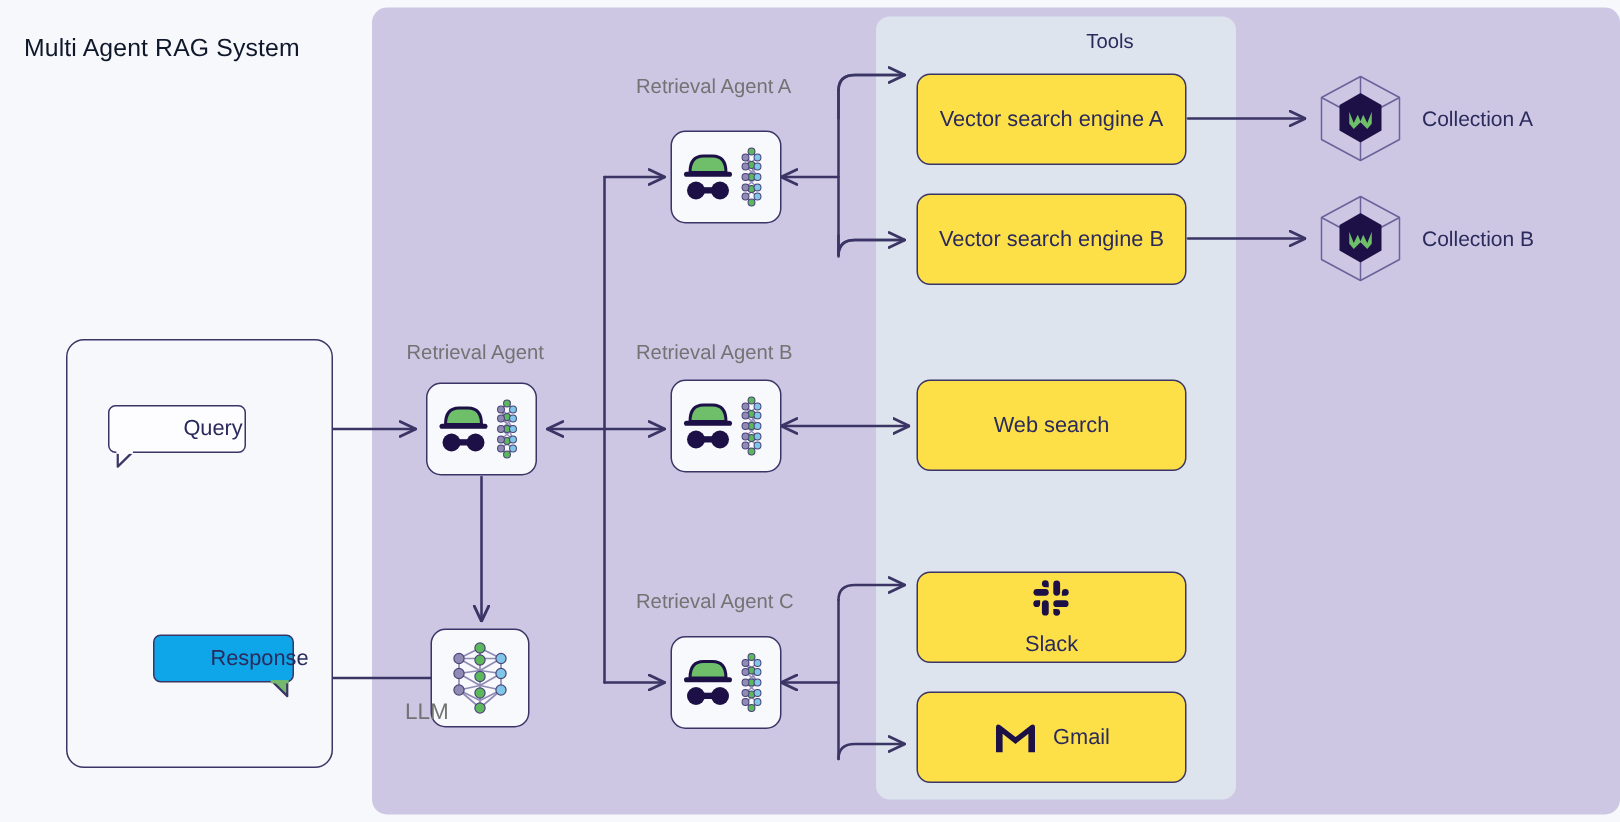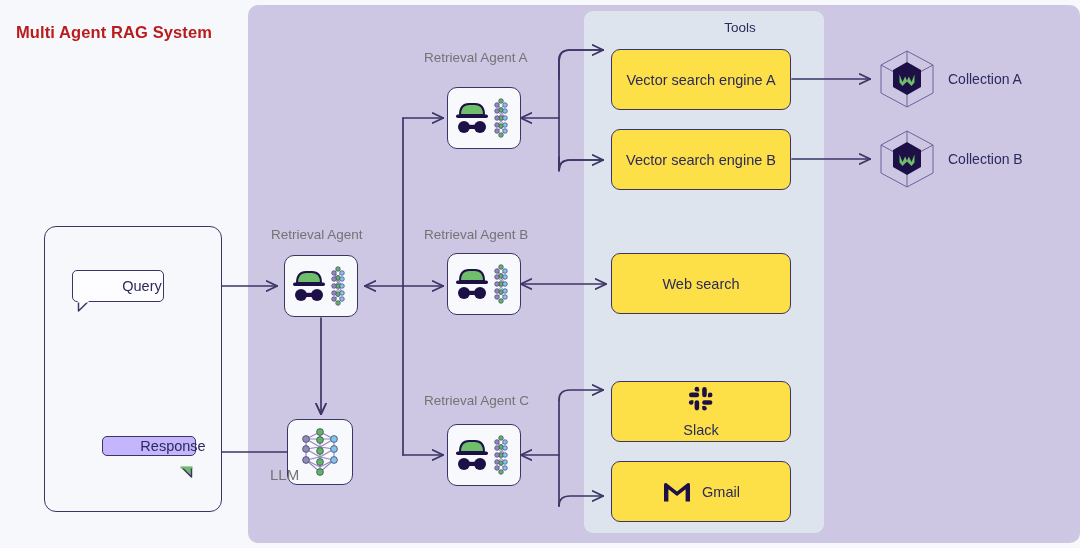--- a/index.html
+++ b/index.html
@@ -9,23 +9,22 @@
     font-family:"Liberation Sans", sans-serif;
     overflow:hidden;
     position:relative;
     color:#2b2a5c;
   }
   #stage{position:absolute;left:0;top:0;width:1080px;height:548px;}
   #svg-layer{position:absolute;left:0;top:0;width:1080px;height:548px;}
 
   .title{
     position:absolute;left:16px;top:23px;
-    font-size:16.5px;color:#b91c1c;letter-spacing:.1px;
+    font-size:16.5px;color:#0f172a;letter-spacing:.1px;
     white-space:nowrap;
-    font-weight:bold;
   }
 
   .panel-purple{
     position:absolute;left:248px;top:5px;width:832px;height:538px;
     background:#cdc7e4;border-radius:10px;
   }
   .panel-tools{
     position:absolute;left:584px;top:11px;width:240px;height:522px;
     background:#dde4ed;border-radius:9px;
   }
@@ -42,21 +41,21 @@
 
   .bubble{
     position:absolute;box-sizing:border-box;
     border:1.6px solid #3b3566;border-radius:5px;
     font-size:14.5px;color:#2b2a5c;
     display:flex;align-items:center;justify-content:center;padding-left:48px;
   }
   .bubble .tail{position:absolute;width:14px;height:11px;overflow:visible;}
 
   #query-bubble{left:72px;top:270px;width:92px;height:32px;background:#fdfdff;}
-  #response-bubble{left:102px;top:436px;width:94px;height:20px;background:#c4b5fd;border-color:#3b3566;}
+  #response-bubble{left:102px;top:423px;width:94px;height:32px;background:#0ea5e9;border-color:#3b3566;}
 
   .node-box{
     position:absolute;box-sizing:border-box;
     background:#f8f9fd;border:1.8px solid #3b3566;border-radius:10px;
     display:flex;align-items:center;justify-content:center;
   }
   .agent-box{width:74px;height:62px;}
   .llm-box{width:66px;height:66px;}
 
   .tool-box{

